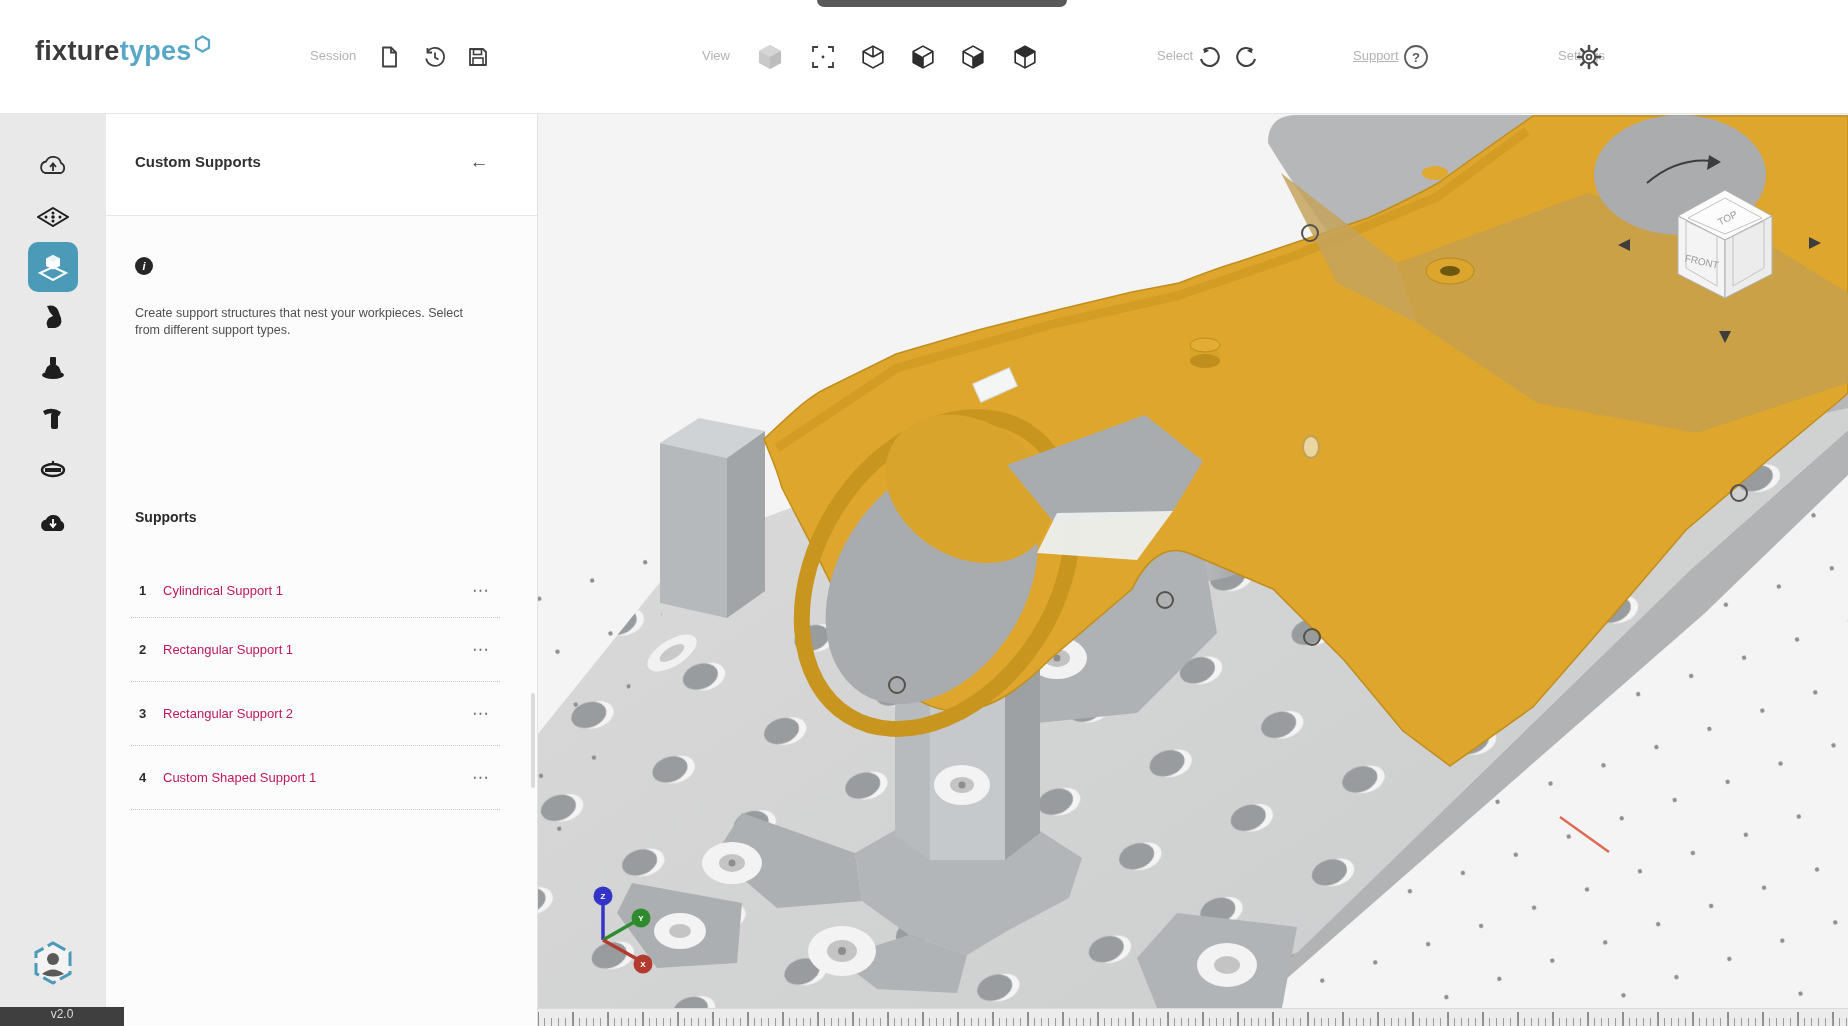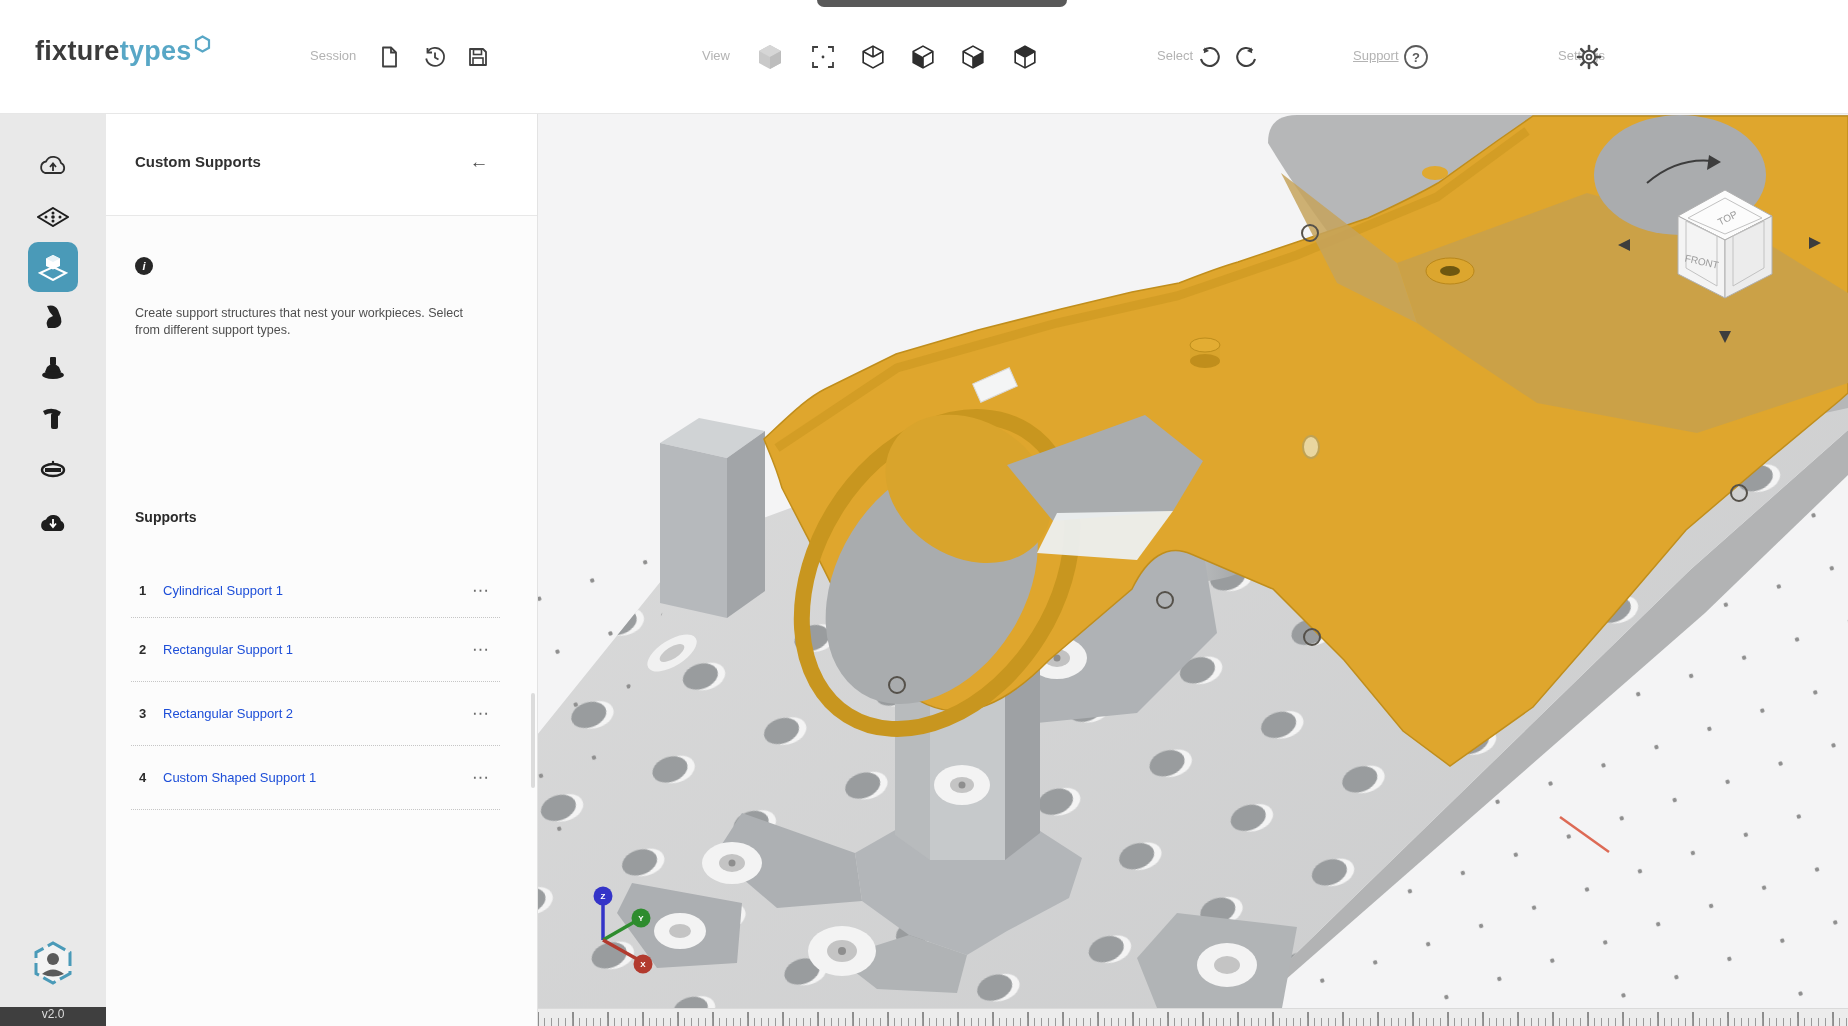--- a/index.html
+++ b/index.html
@@ -16,34 +16,34 @@
   .logo .p2{color:#58a7c6;font-weight:600;}
   .tb-label{top:48px;font-size:13px;color:#b3b3b3;}
   .tb-btn{top:40px;width:34px;height:34px;display:flex;align-items:center;justify-content:center;border-radius:6px;cursor:pointer;color:#3f3f3f;}
   .tb-btn svg{display:block;}
   .popup-remnant{left:817px;top:0;width:250px;height:7px;background:#474747;border-radius:0 0 8px 8px;opacity:.9;z-index:40;}
   
   .sidebar{left:0;top:113px;width:106px;height:913px;background:#e9e9e9;border-right:1px solid #dcdcdc;z-index:20;}
   .side-icon{left:35px;width:36px;height:36px;display:flex;align-items:center;justify-content:center;color:#2e2e2e;cursor:pointer;}
   .side-active{left:28px;width:50px;height:50px;background:#4a9ab8;border-radius:10px;display:flex;align-items:center;justify-content:center;color:#ffffff;cursor:pointer;}
   .avatar{left:31px;top:828px;width:44px;height:44px;display:flex;align-items:center;justify-content:center;cursor:pointer;}
-  .version{left:0;top:1007px;width:106px;height:19px;background:#3f3f3f;color:#dddddd;font-size:12px;display:flex;align-items:flex-start;justify-content:center;z-index:25;}
+  .version{left:0;top:1007px;width:124px;height:19px;background:#3f3f3f;color:#dddddd;font-size:12px;display:flex;align-items:flex-start;justify-content:center;z-index:25;}
   
   .panel{left:106px;top:113px;width:431px;height:913px;background:#fcfcfc;border-right:1px solid #e3e3e3;z-index:20;}
   .panel-header{left:0;top:0;width:431px;height:102px;background:#ffffff;border-bottom:1px solid #e8e8e8;}
   .panel-title{left:29px;top:40px;font-size:15px;font-weight:600;color:#303030;}
   .panel-back{left:358px;top:34px;width:30px;height:30px;font-size:19px;color:#4a4a4a;display:flex;align-items:center;justify-content:center;cursor:pointer;}
   .info-dot{left:29px;top:144px;width:18px;height:18px;border-radius:50%;background:#272727;color:#ffffff;font-size:11px;font-weight:700;display:flex;align-items:center;justify-content:center;font-style:italic;}
   .panel-desc{left:29px;top:192px;width:352px;font-size:12.5px;line-height:17px;color:#4f4f4f;}
   .select-btn{left:25px;top:268px;width:182px;height:47px;background:#e7e7e7;border:none;border-radius:8px;font-size:13px;color:#3c3c3c;font-family:"Liberation Sans",sans-serif;cursor:pointer;}
   .supports-h{left:29px;top:396px;font-size:14px;font-weight:600;color:#2a2a2a;text-align:right;}
   .slist{left:25px;top:450px;width:369px;}
   .srow{display:flex;align-items:center;border-bottom:1px dotted #c6c6c6;padding:0 4px 0 8px;cursor:pointer;}
   .srow .num{width:24px;font-size:13px;font-weight:700;color:#2c2c2c;}
-  .srow .nm{font-size:13px;color:#1d4ed8;text-align:right;}
+  .srow .nm{font-size:13px;color:#be185d;text-align:right;}
   .srow .dots{margin-left:auto;font-size:17px;color:#6b6b6b;letter-spacing:1px;cursor:pointer;padding:0 6px;}
   .scrollthumb{left:425px;top:580px;width:4px;height:95px;background:#dcdcdc;border-radius:2px;}
   
   .viewport{left:537px;top:113px;width:1311px;height:895px;overflow:hidden;background:linear-gradient(160deg,#f6f6f7,#f1f1f2);z-index:10;}
   .ruler{left:537px;top:1008px;width:1311px;height:18px;background-color:#ececec;border-top:1px solid #dadada;
     background-image:
       linear-gradient(90deg,#9a9a9a 0 1.5px,transparent 1.5px),
       linear-gradient(90deg,#8d8d8d 0 2px,transparent 2px);
     background-size:7px 9px,35px 15px;
     background-repeat:repeat-x,repeat-x;

